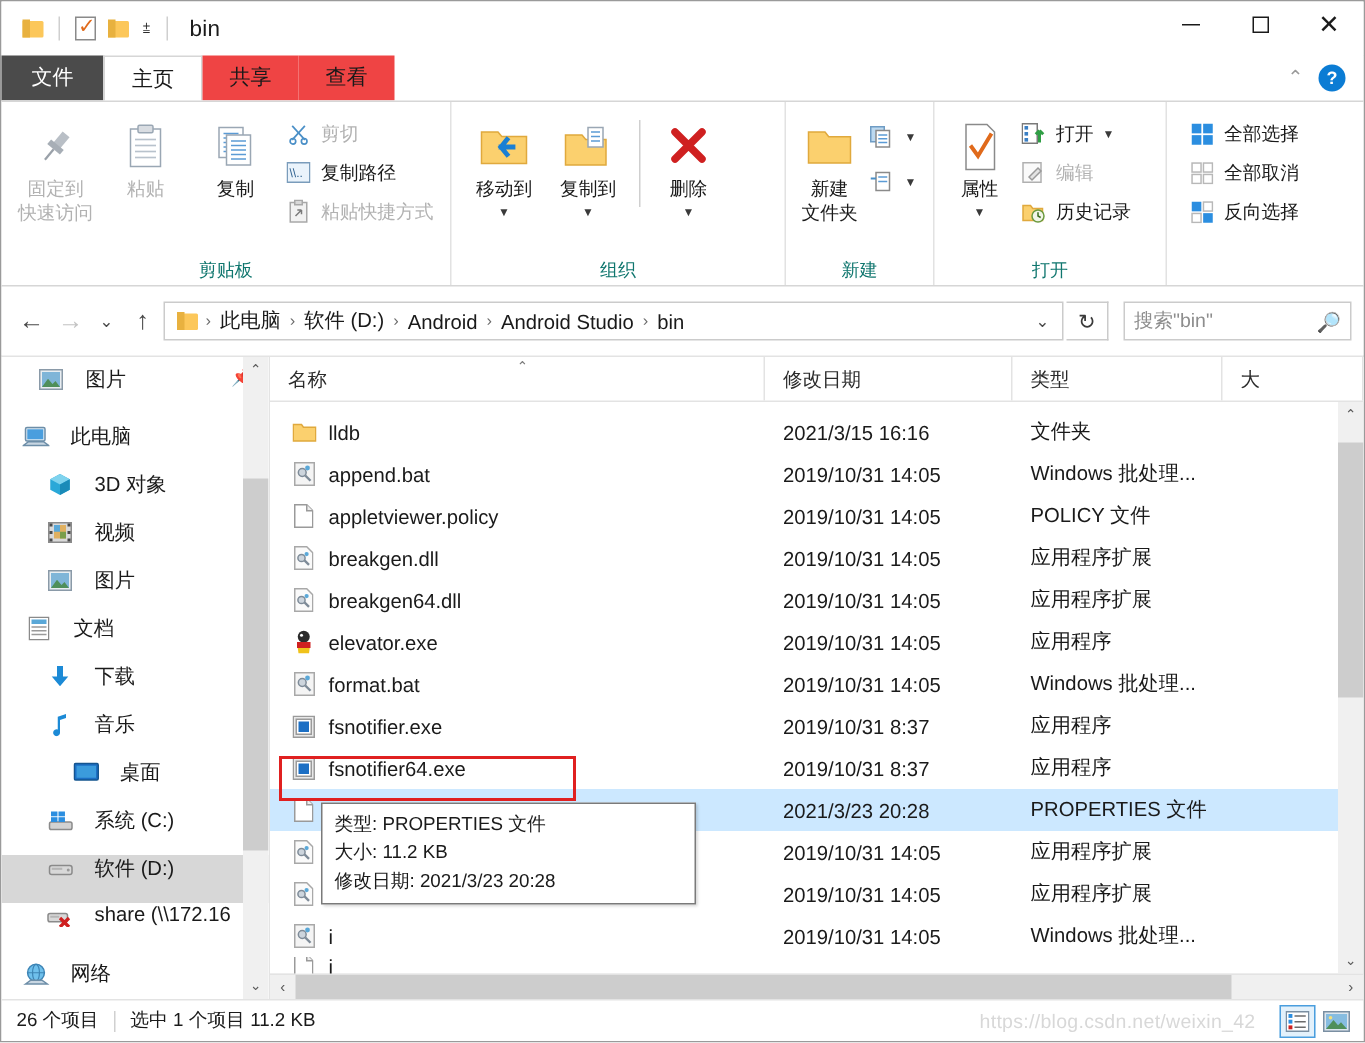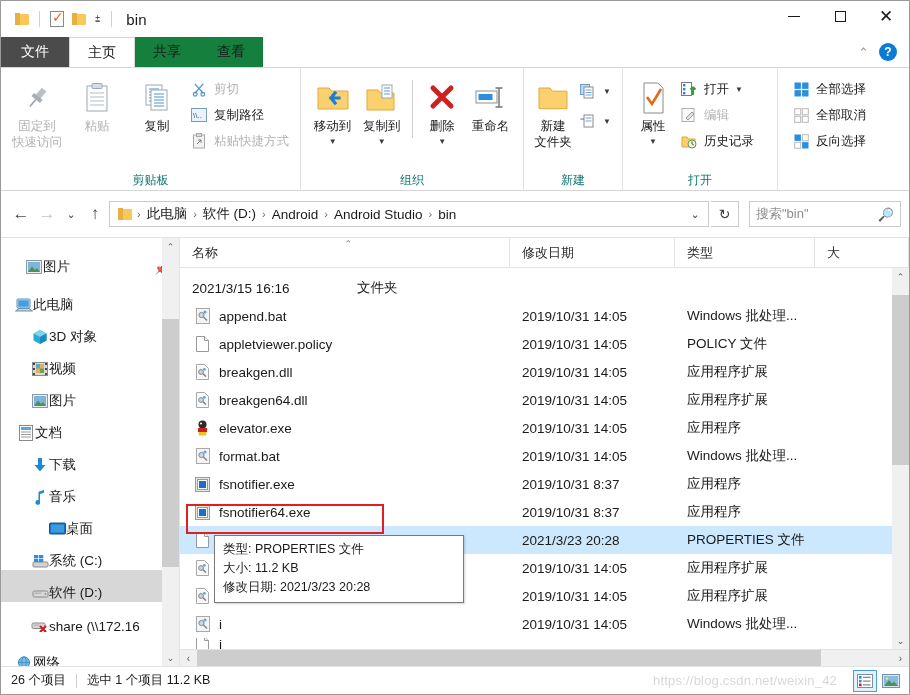--- a/index.html
+++ b/index.html
@@ -60,21 +60,21 @@
   .close-glyph { font-size: 17px; line-height: 1; font-weight: 300; }
 
   
   .tabstrip {
     height: 30px; flex: 0 0 30px; display: flex; align-items: stretch;
     background: #ffffff; position: relative;
   }
   .tab {
     display: flex; align-items: center; justify-content: center;
     font-size: 14px; color: #1a1a1a; padding: 0 18px; min-width: 58px;
-    background: #15803d;
+    background: #ef4444;
   }
   .tab.file { background: #4b4b4b; color: #ffffff; min-width: 68px; }
   .tab.active { background: #ffffff; border-left: 1px solid #d6d6d6; border-right: 1px solid #d6d6d6; border-top: 1px solid #d6d6d6; }
   .tab-right { position: absolute; right: 6px; top: 0; height: 30px; display: flex; align-items: center; gap: 10px; padding-right: 6px; }
   .chev-up { color: #9a9a9a; font-size: 13px; }
   .helpbtn {
     width: 18px; height: 18px; border-radius: 50%; background: #0b7cd4; color: #fff;
     font-size: 12px; font-weight: bold; display: flex; align-items: center; justify-content: center;
   }
 
@@ -145,21 +145,21 @@
 
   
   .main { flex: 1; display: flex; min-height: 0; border-top: 1px solid #e3e3e3; }
 
   .nav {
     width: 178px; flex: 0 0 178px; background: #ffffff;
     position: relative; overflow: hidden;
   }
   .navlist { padding-top: 6px; }
   .navitem {
-    height: 32px; display: flex; align-items: flex-end; gap: 0;
+    height: 32px; display: flex; align-items: flex-start; gap: 14px;
     font-size: 13.5px; color: #1a1a1a; padding-right: 6px; position: relative;
   }
   .navitem.sel { background: #d7d7d7; }
   .navitem .nico { width: 18px; height: 18px; flex: 0 0 18px; display: flex; align-items: center; justify-content: center; }
   .navitem .lbl { white-space: nowrap; overflow: hidden; }
   .pin-small { position: absolute; right: 10px; color: #9a9a9a; font-size: 12px; }
 
   .vscroll {
     position: absolute; right: 0; top: 0; bottom: 0; width: 17px;
     background: #f0f0f0; display: flex; flex-direction: column; align-items: center;
@@ -403,32 +403,20 @@
         <div class="sep-v" style="height:58px;margin:6px 6px 0 6px"></div>
         <div class="bigbtn" style="width:52px">
           <div class="bigico">
             <svg width="30" height="30" viewBox="0 0 30 30">
               <path d="M6 5 L24 23 M24 5 L6 23" stroke="#cf2020" stroke-width="5" stroke-linecap="round"></path>
             </svg>
           </div>
           <div>删除</div>
           <div class="tri">▼</div>
         </div>
-        <div class="bigbtn" style="width:58px">
-          <div class="bigico">
-            <svg width="34" height="26" viewBox="0 0 34 26">
-              <rect x="2" y="6" width="21" height="12" fill="#fff" stroke="#8f8f8f"></rect>
-              <rect x="4.5" y="9" width="14" height="6" fill="#2b8ee0"></rect>
-              <line x1="25" y1="3" x2="25" y2="22" stroke="#6b6b6b" stroke-width="1.4"></line>
-              <line x1="21.5" y1="3" x2="28.5" y2="3" stroke="#6b6b6b" stroke-width="1.4"></line>
-              <line x1="21.5" y1="22" x2="28.5" y2="22" stroke="#6b6b6b" stroke-width="1.4"></line>
-            </svg>
-          </div>
-          <div>重命名</div>
-        </div>
       </div>
       <div class="rgroup-label">组织</div>
     </div>
 
     <div class="rgroup" style="width:99px">
       <div class="rgroup-body">
         <div class="bigbtn" style="width:54px">
           <div class="bigico">
             <svg width="32" height="28" viewBox="0 0 32 28">
               <path d="M2 4 h11 l2.5 3.2 H30 v17.5 H2 Z" fill="#fbd06e" stroke="#e0a93d"></path>
@@ -781,20 +769,28 @@
           <span>类型</span>
         </div>
         <div class="col c-size">
           <span>大</span>
         </div>
       </div>
 
       <div class="rows">
 
         <div class="row" style="margin-top:6px">
+          <div class="cell-name">
+            <span class="fico">
+                <svg width="16" height="13" viewBox="0 0 16 13">
+                  <path d="M0.5 1 h5.5 l1.3 1.8 H15.5 V12 H0.5 Z" fill="#fbd06e" stroke="#e0a93d"></path>
+                </svg>
+              </span>
+            <span>lldb</span>
+          </div>
           <div class="cell-date">2021/3/15 16:16</div>
           <div class="cell-type">文件夹</div>
         </div>
 
         <div class="row">
           <div class="cell-name">
             <span class="fico">
                 <svg width="14" height="16" viewBox="0 0 14 16">
                   <rect x="0.5" y="0.5" width="13" height="15" fill="#f4f4f4" stroke="#a8a8a8"></rect>
                   <circle cx="5.5" cy="7" r="2.6" fill="#cdd5dd" stroke="#7e8b98"></circle>

